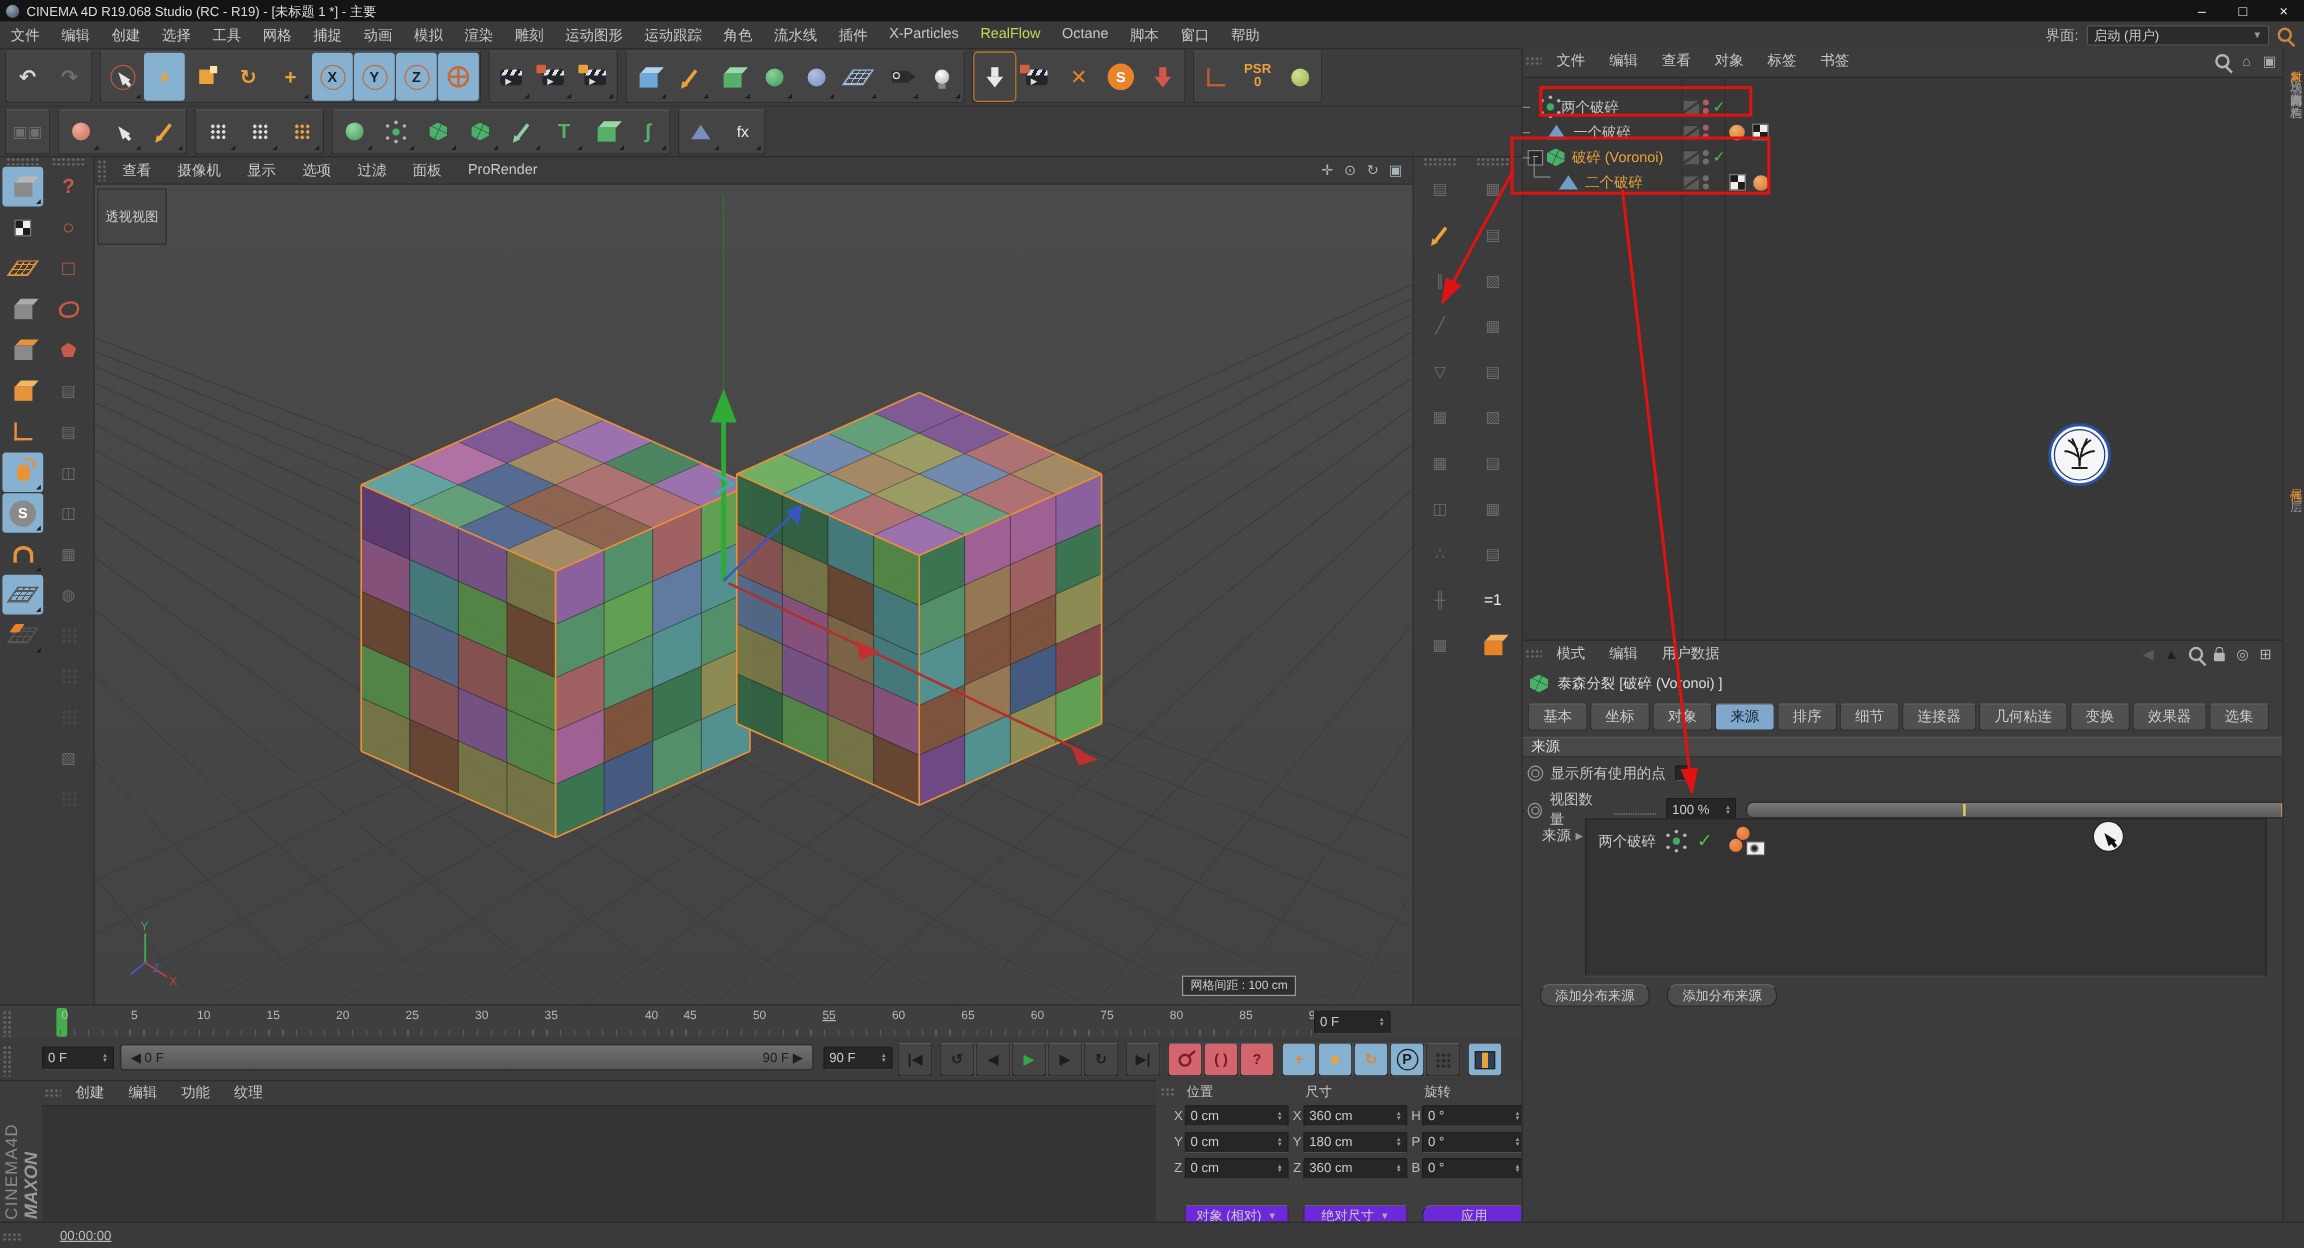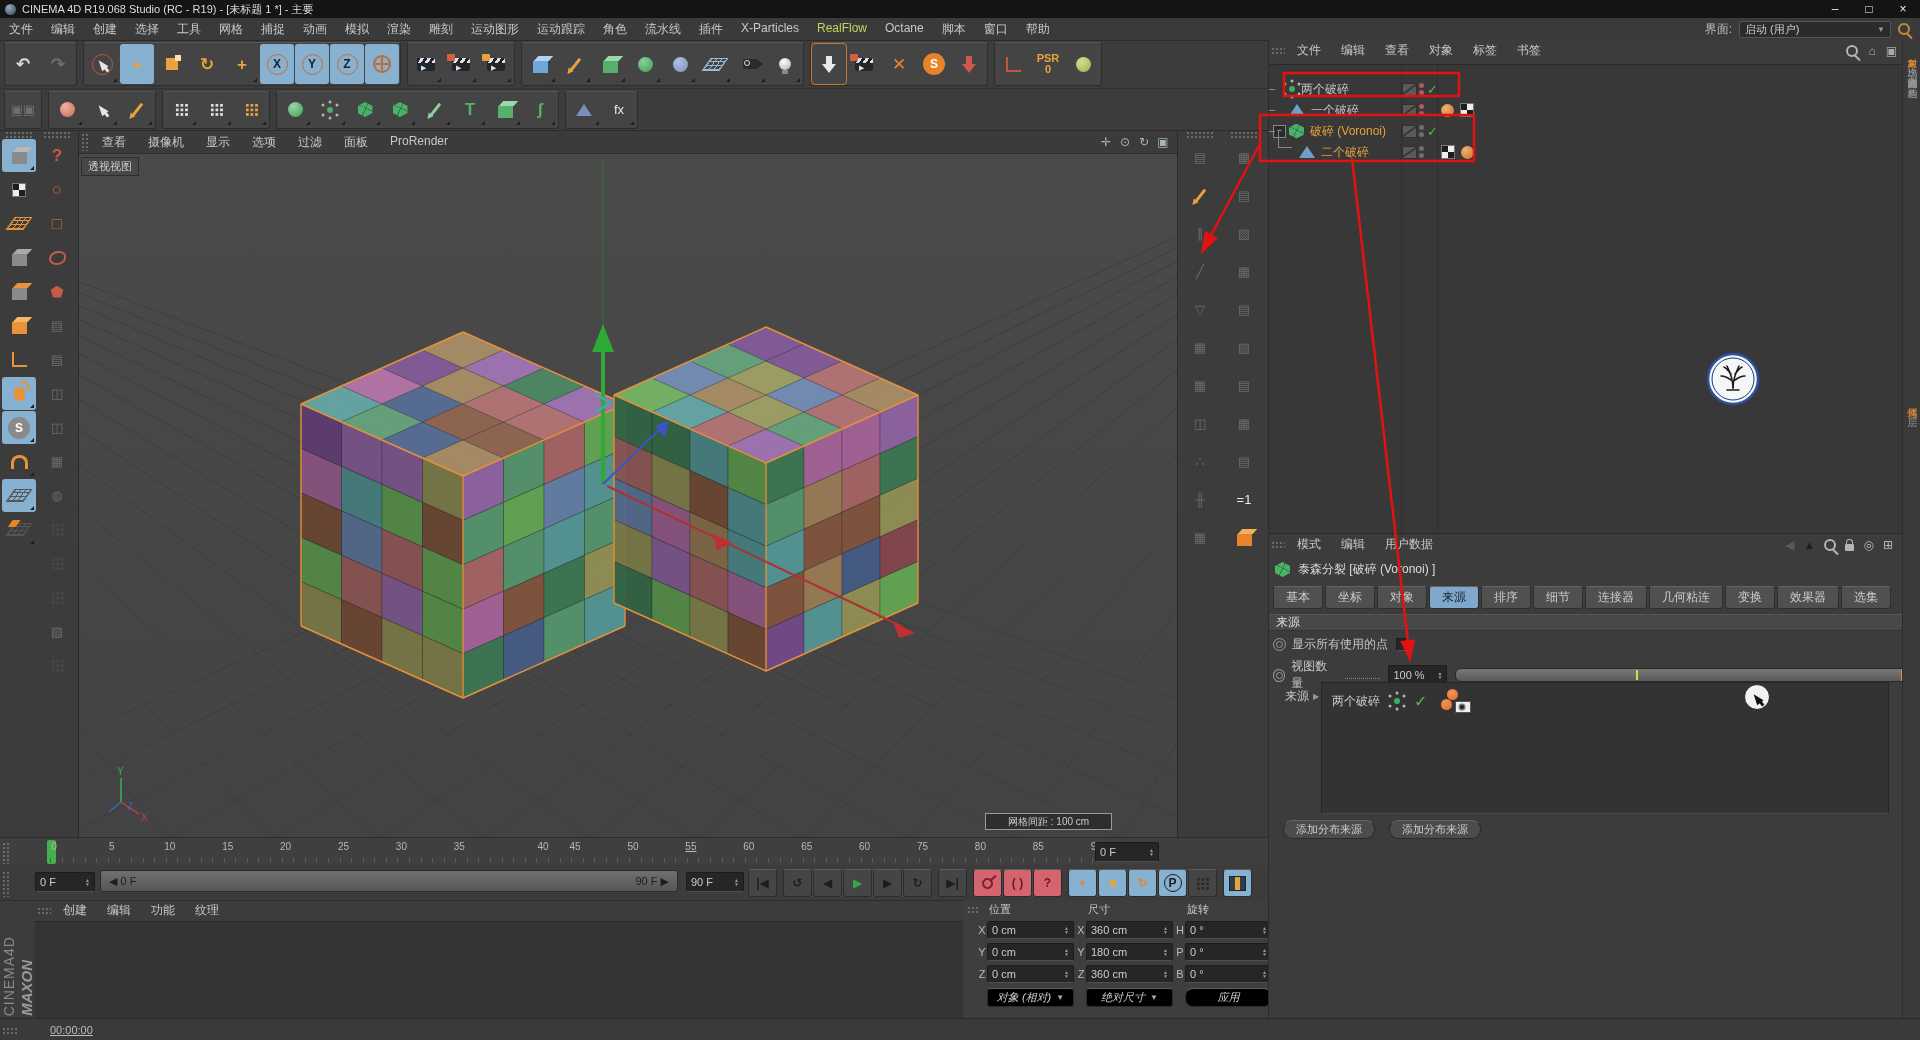--- a/index.html
+++ b/index.html
@@ -101,22 +101,22 @@
   #workspace{position:absolute;left:0;top:130px;width:1268px;height:707px;}
   #leftpal{position:absolute;left:0;top:0;width:78px;height:707px;display:flex;}
   .palcol{display:flex;flex-direction:column;align-items:center;width:38px;}
   .palcol .tile{width:34px;height:33px;margin-bottom:1px;}
   #viewport{position:absolute;left:78px;top:0;width:1100px;height:707px;border:1px solid #2a2a2a;box-sizing:border-box;}
   .vpmenu{height:22px;background:#3b3b3b;border-bottom:1px solid #2e2e2e;display:flex;align-items:center;}
   .vpmenu .mi{padding:0 11px;}
   .vpnav{margin-left:auto;display:flex;gap:3px;margin-right:6px;color:#9ab;}
   .vpnav span{width:16px;height:15px;display:flex;align-items:center;justify-content:center;font-size:12px;color:#a8b4bc;}
   .vpview{position:relative;width:1098px;height:683px;background:linear-gradient(#4a4a4a,#434343);overflow:hidden;}
-  .vplabel{position:absolute;left:2px;top:3px;background:rgba(70,70,70,.85);border:1px solid #2e2e2e;padding:1px 6px;font-size:11px;color:#ccc;}
-  .gridlabel{position:absolute;left:906px;top:659px;background:#2e2e2e;border:1px solid #9a9a9a;padding:0 22px;font-size:10px;color:#ccc;height:15px;line-height:15px;}
+  .vplabel{position:absolute;left:2px;top:3px;background:rgba(70,70,70,.85);border:1px solid #2e2e2e;padding:15px 6px;font-size:11px;color:#ccc;}
+  .gridlabel{position:absolute;left:906px;top:659px;background:#2e2e2e;border:1px solid #9a9a9a;padding:0 6px;font-size:10px;color:#ccc;height:15px;line-height:15px;}
   #rightstrip{position:absolute;left:1178px;top:0;width:90px;height:707px;display:flex;}
   #rightstrip .palcol{width:44px;}
   #rightstrip .tile{width:40px;height:37px;}
   
   #timelinebar{position:absolute;left:0;top:837px;width:1268px;height:28px;background:#3f3f3f;border-top:1px solid #2c2c2c;}
   .ruler{position:absolute;left:10px;top:1px;width:1148px;height:26px;}
   .tick{position:absolute;top:2px;transform:translateX(-50%);font-size:10px;color:#b8b8b8;}
   .minorticks{position:absolute;left:40px;right:60px;bottom:2px;height:5px;
       background-image:repeating-linear-gradient(90deg,#5d5d5d 0 1px,transparent 1px 11.58px);}
   .marker{position:absolute;left:37px;top:1px;width:9px;height:24px;background:#44b04a;border-radius:2px;}
@@ -143,22 +143,22 @@
   .pmenu{height:20px;display:flex;align-items:center;}
   .pmenu .mi{padding:0 10px;}
   .matarea{position:absolute;left:0;top:21px;right:0;bottom:0;background:#343434;border-top:1px solid #2a2a2a;}
   #coords{position:absolute;left:963px;top:0;width:305px;height:118px;background:#3e3e3e;font-size:11px;}
   .cgroup{position:absolute;top:0;width:97px;}
   .ctitle{height:18px;display:flex;align-items:center;color:#c8c8c8;padding-left:12px;}
   .crow{display:flex;align-items:center;height:20px;margin-top:2px;}
   .caxis{width:10px;text-align:center;color:#bbb;}
   .cfield{flex:1;background:#262626;border:1px solid #1c1c1c;border-bottom-color:#4e4e4e;border-radius:2px;height:16px;
       display:flex;align-items:center;padding:0 4px;color:#ccc;}
-  .cfoot{margin-top:4px;margin-left:10px;height:17px;background:#000000;border:1px solid #2c2c2c;border-top-color:#606060;
-      border-radius:3px;display:flex;align-items:center;justify-content:center;color:#ccc;gap:5px;font-style:italic;}
+  .cfoot{margin-top:20px;margin-left:10px;height:17px;background:#6d28d9;border:1px solid #2c2c2c;border-top-color:#606060;
+      border-radius:3px;display:flex;align-items:center;justify-content:center;color:#ccc;gap:5px;}
   .cfoot .dd{font-size:8px;color:#aaa;}
   .cfoot.btn{border-radius:8px;align-items:center;}
   
   #rightpanel{position:absolute;left:1268px;top:40px;width:652px;height:978px;background:#3c3c3c;border-left:1px solid #2c2c2c;}
   #objmgr{position:absolute;left:0;top:0;width:634px;height:493px;}
   #attrmgr{position:absolute;left:0;top:493px;width:634px;height:485px;border-top:1px solid #2a2a2a;}
   #sidetabs{position:absolute;right:0;top:0;width:18px;height:978px;background:#3a3a3a;border-left:1px solid #2e2e2e;
       display:flex;flex-direction:column;align-items:center;font-size:10px;}
   #sidetabs span{writing-mode:vertical-rl;margin-top:10px;color:#9a9a9a;}
   #sidetabs span.on{color:#e8923a;}

